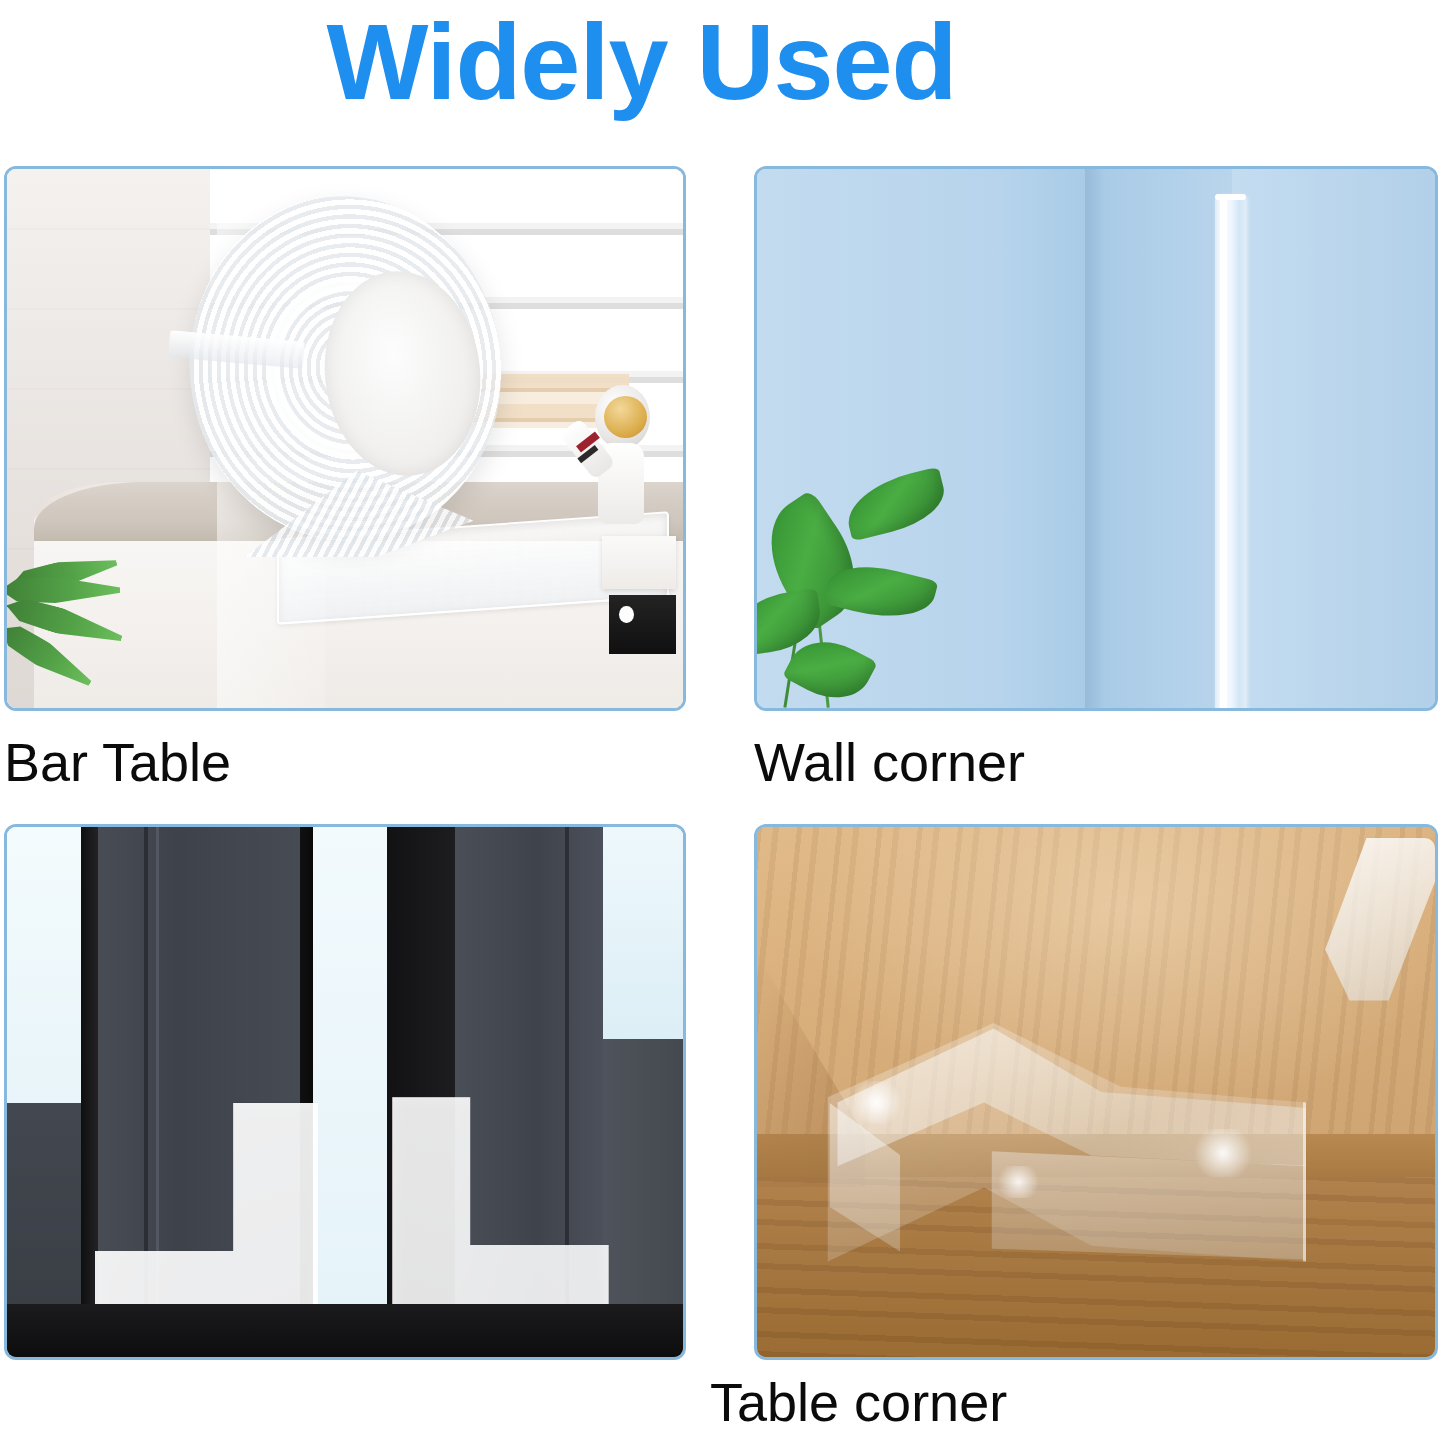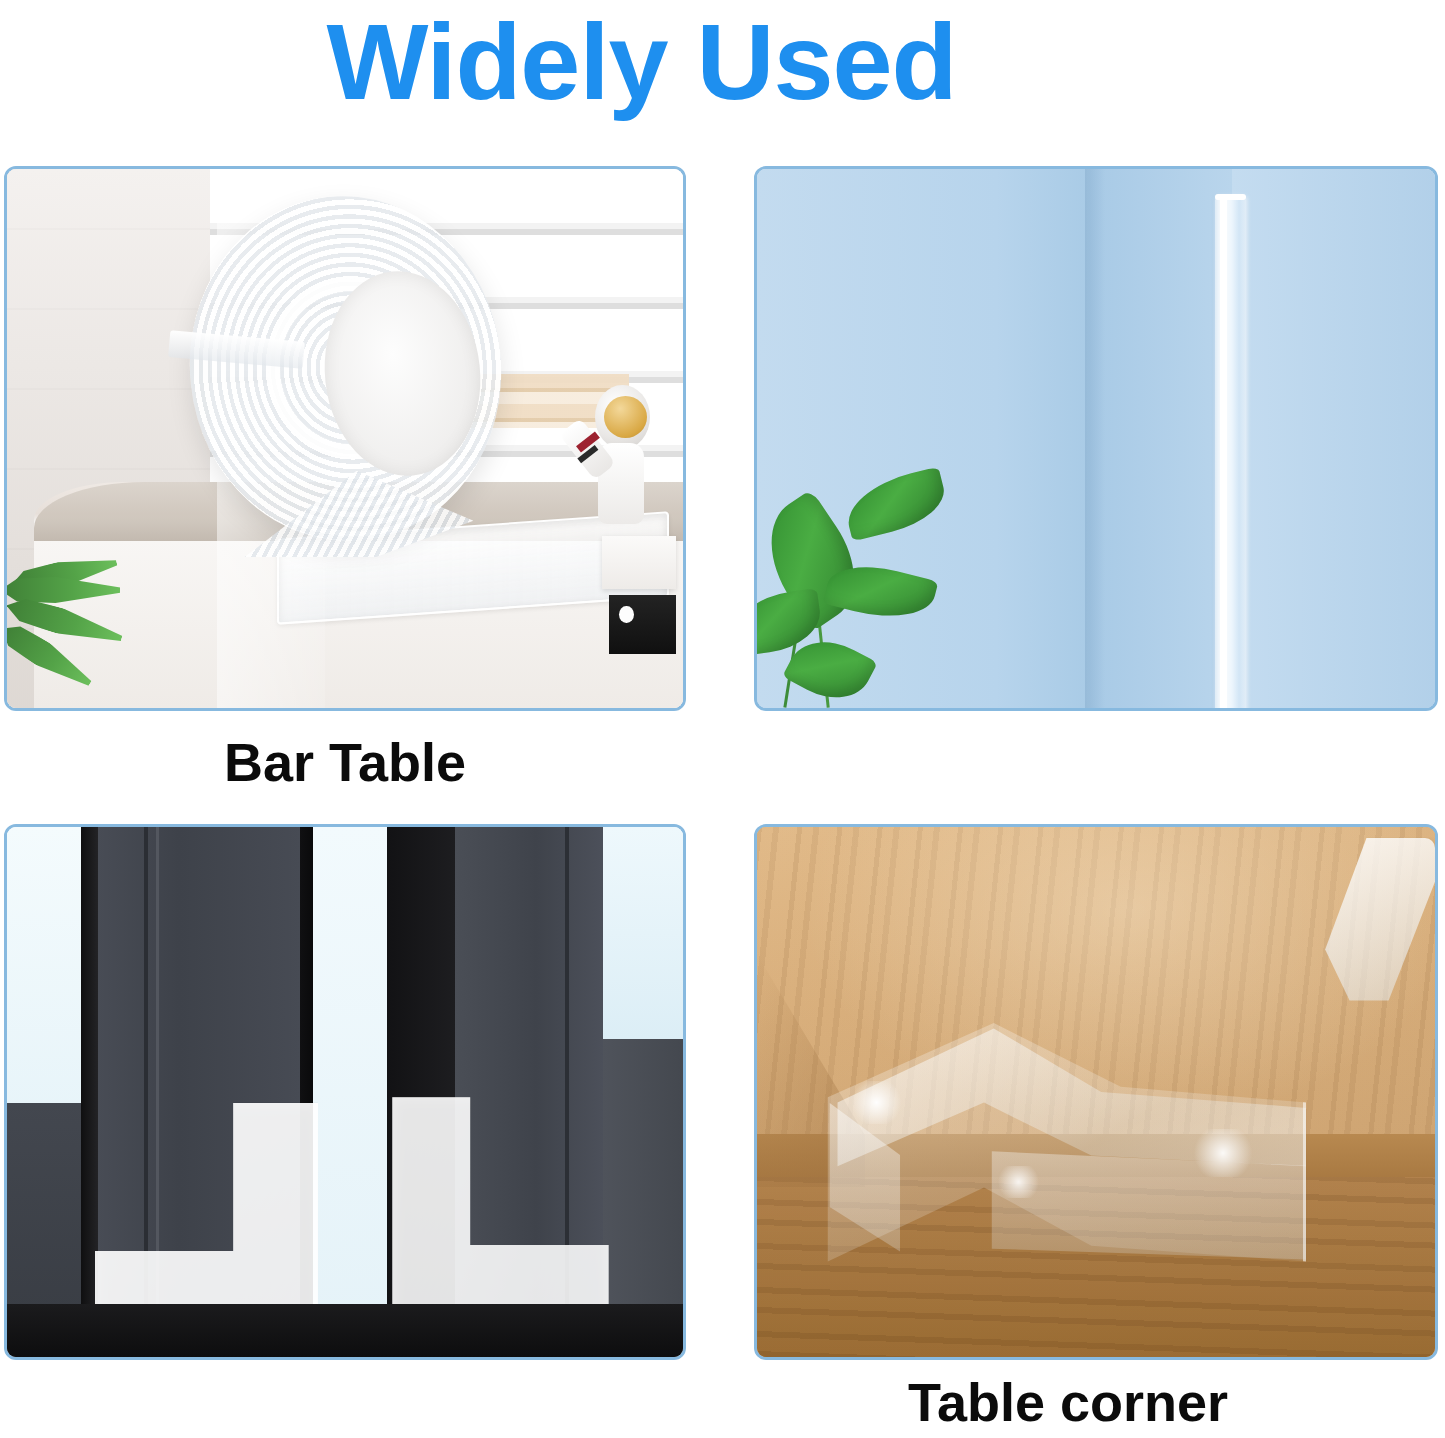--- a/index.html
+++ b/index.html
@@ -43,31 +43,30 @@
   }
   .p-tl { left: 4px;   top: 166px;  width: 682px; height: 545px; }
   .p-tr { left: 754px; top: 166px;  width: 684px; height: 545px; }
   .p-bl { left: 4px;   top: 824px;  width: 682px; height: 536px; }
   .p-br { left: 754px; top: 824px;  width: 684px; height: 536px; }
 
   .scene { position: absolute; inset: 0; }
 
   .caption {
     position: absolute;
-    text-align: center;
     font-size: 54px;
     line-height: 60px;
-    font-weight: 700;
+    font-weight: 400;
     color: #0b0b0b;
     white-space: nowrap;
   }
   .c-tl { left: 4px;   top: 732px;  width: 682px; }
   .c-tr { left: 754px; top: 732px;  width: 684px; }
   .c-bl { left: 4px;   top: 1372px; width: 682px; }
-  .c-br { left: 726px; top: 1372px; width: 684px; }
+  .c-br { left: 710px; top: 1372px; width: 684px; }
 
   
   .s1 { background: linear-gradient(180deg,#f6f5f4 0%,#efeeec 55%,#eae8e6 100%); }
   .s1 .wall-tile {
     position: absolute; left: 0; top: 0; width: 33%; height: 100%;
     background:
       linear-gradient(180deg, rgba(255,255,255,.55), rgba(215,210,205,.55)),
       repeating-linear-gradient(0deg, #e6e1dc 0 78px, #ded8d2 78px 80px),
       repeating-linear-gradient(90deg, #e8e3de 0 86px, #e0dad4 86px 88px);
   }
@@ -470,20 +469,21 @@
         <div class="stem"></div>
         <div class="stem2"></div>
         <div class="leaf l1"></div>
         <div class="leaf l2"></div>
         <div class="leaf l3"></div>
         <div class="leaf l4"></div>
         <div class="leaf l5"></div>
       </div>
     </div>
   </div>
+  <div class="caption c-tr">Wall corner</div>
 
   <div class="panel p-bl">
     <div class="scene s3">
       <div class="glass-l"></div>
       <div class="sill-left"></div>
       <div class="frame-vl"></div>
       <div class="panel-a"></div>
       <div class="seam-a1"></div>
       <div class="seam-a2"></div>
       <div class="frame-vm"></div>

